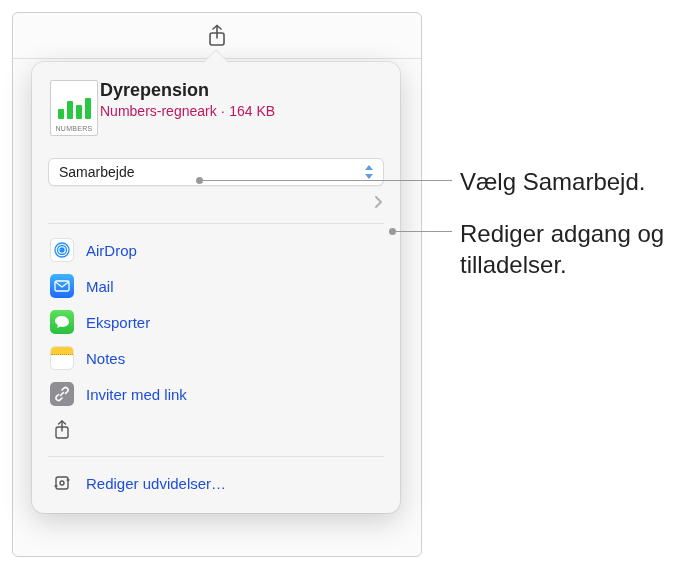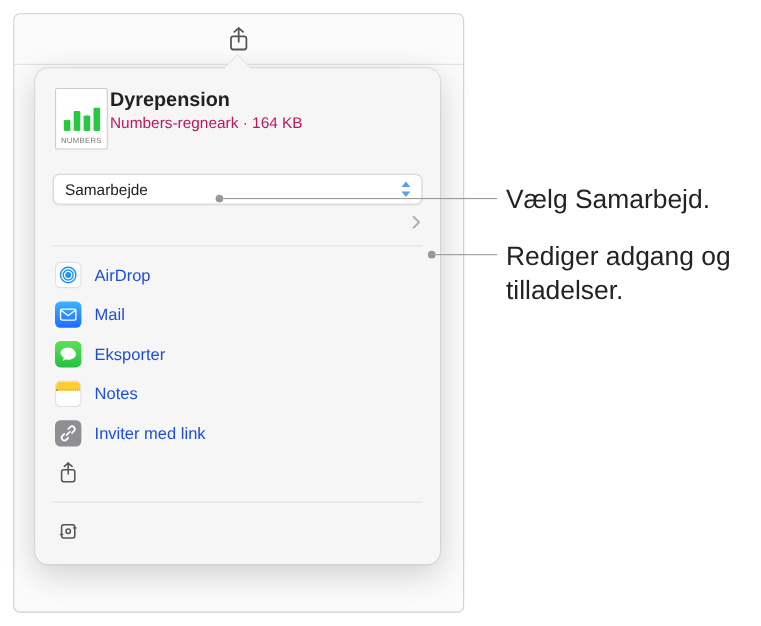--- a/index.html
+++ b/index.html
@@ -297,20 +297,21 @@
   <div class="list" style="padding:6px 0 2px 0">
     <div class="list-item">
       <div class="icon-box plain-ic">
         <svg width="18" height="18" viewBox="0 0 18 18" fill="none" stroke="#555" stroke-width="1.4" stroke-linecap="round" stroke-linejoin="round">
             <rect x="3" y="3" width="12" height="12" rx="2"></rect>
             <circle cx="9" cy="9" r="2"></circle>
             <path d="M14 6 h2"></path>
             <path d="M2 12 h2"></path>
           </svg>
       </div>
+      <span>Rediger udvidelser…</span>
     </div>
   </div>
 </div>
 
 <div class="callout-dot" style="top:177px; left:196px;"></div>
 <div class="callout-line" style="top:180px; left:203px; width:249px;"></div>
 <div class="callout" style="top:166px; left:460px;">Vælg Samarbejd.</div>
 
 <div class="callout-dot" style="top:228px; left:389px;"></div>
 <div class="callout-line" style="top:231px; left:396px; width:56px;"></div>

